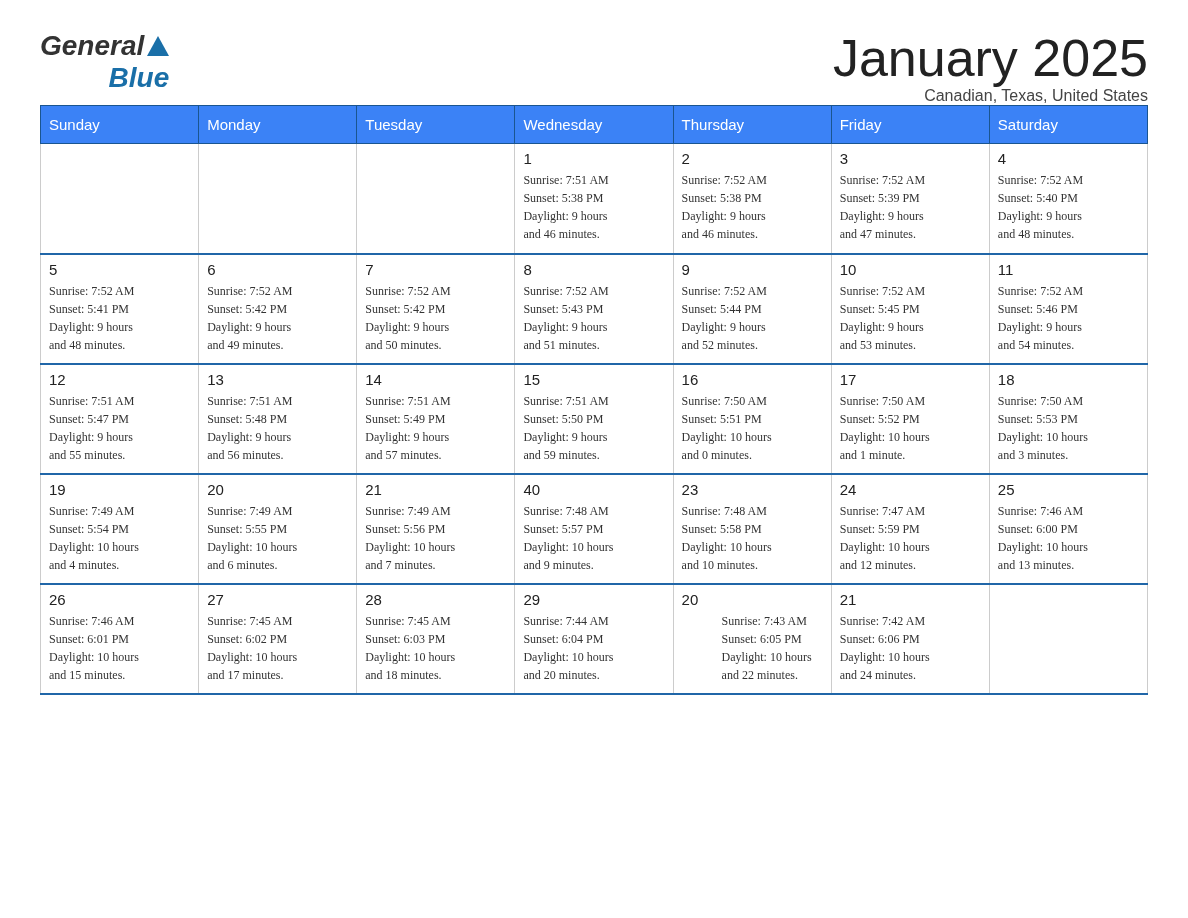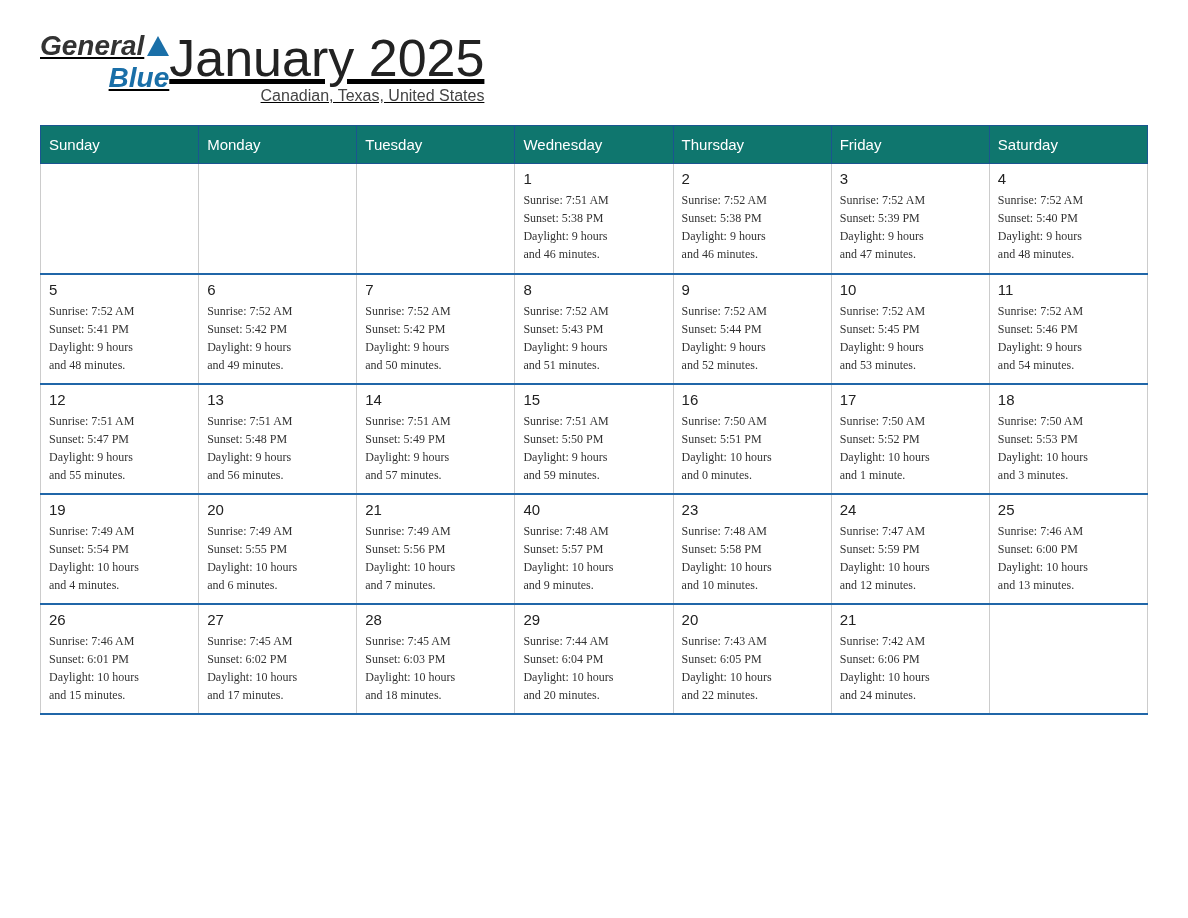--- a/index.html
+++ b/index.html
@@ -5,23 +5,22 @@
     * { box-sizing: border-box; margin: 0; padding: 0; }
     body {
       font-family: Arial, Helvetica, sans-serif;
       background: #fff;
       padding: 30px 40px;
       width: 1188px;
       min-height: 918px;
     }
     .header {
       display: flex;
+      justify-content: space-between;
       align-items: flex-start;
-      margin-bottom: 20px;
-      text-decoration: underline;
     }
     .logo-text-general {
       font-size: 28px;
       font-weight: bold;
       color: #333;
       font-style: italic;
     }
     .logo-blue {
       font-size: 28px;
       font-weight: bold;
@@ -54,21 +53,21 @@
       font-size: 16px;
       font-weight: normal;
       color: #444;
     }
     .calendar {
       width: 100%;
       border-collapse: collapse;
       table-layout: fixed;
     }
     .calendar thead tr th {
-      background-color: #0f766e;
+      background-color: #3b82f6;
       color: #fff;
       padding: 10px 8px;
       font-size: 15px;
       font-weight: normal;
       text-align: left;
       border: 1px solid #1a5590;
     }
     .calendar tbody tr td {
       border: 1px solid #ccc;
       vertical-align: top;
@@ -342,21 +341,21 @@
         </td>
         <td>
           <span class="day-number">29</span>
           <div class="day-info" style="white-space: pre-line;">Sunrise: 7:44 AM
 Sunset: 6:04 PM
 Daylight: 10 hours
 and 20 minutes.</div>
         </td>
         <td>
           <span class="day-number">20</span>
-          <div class="day-info" style="white-space: pre-line;">Sunrise: 7:43 AM
+          <div class="day-info" style="white-space: pre-line; margin-left: 40px;">Sunrise: 7:43 AM
 Sunset: 6:05 PM
 Daylight: 10 hours
 and 22 minutes.</div>
         </td>
         <td>
           <span class="day-number">21</span>
           <div class="day-info" style="white-space: pre-line;">Sunrise: 7:42 AM
 Sunset: 6:06 PM
 Daylight: 10 hours
 and 24 minutes.</div>

